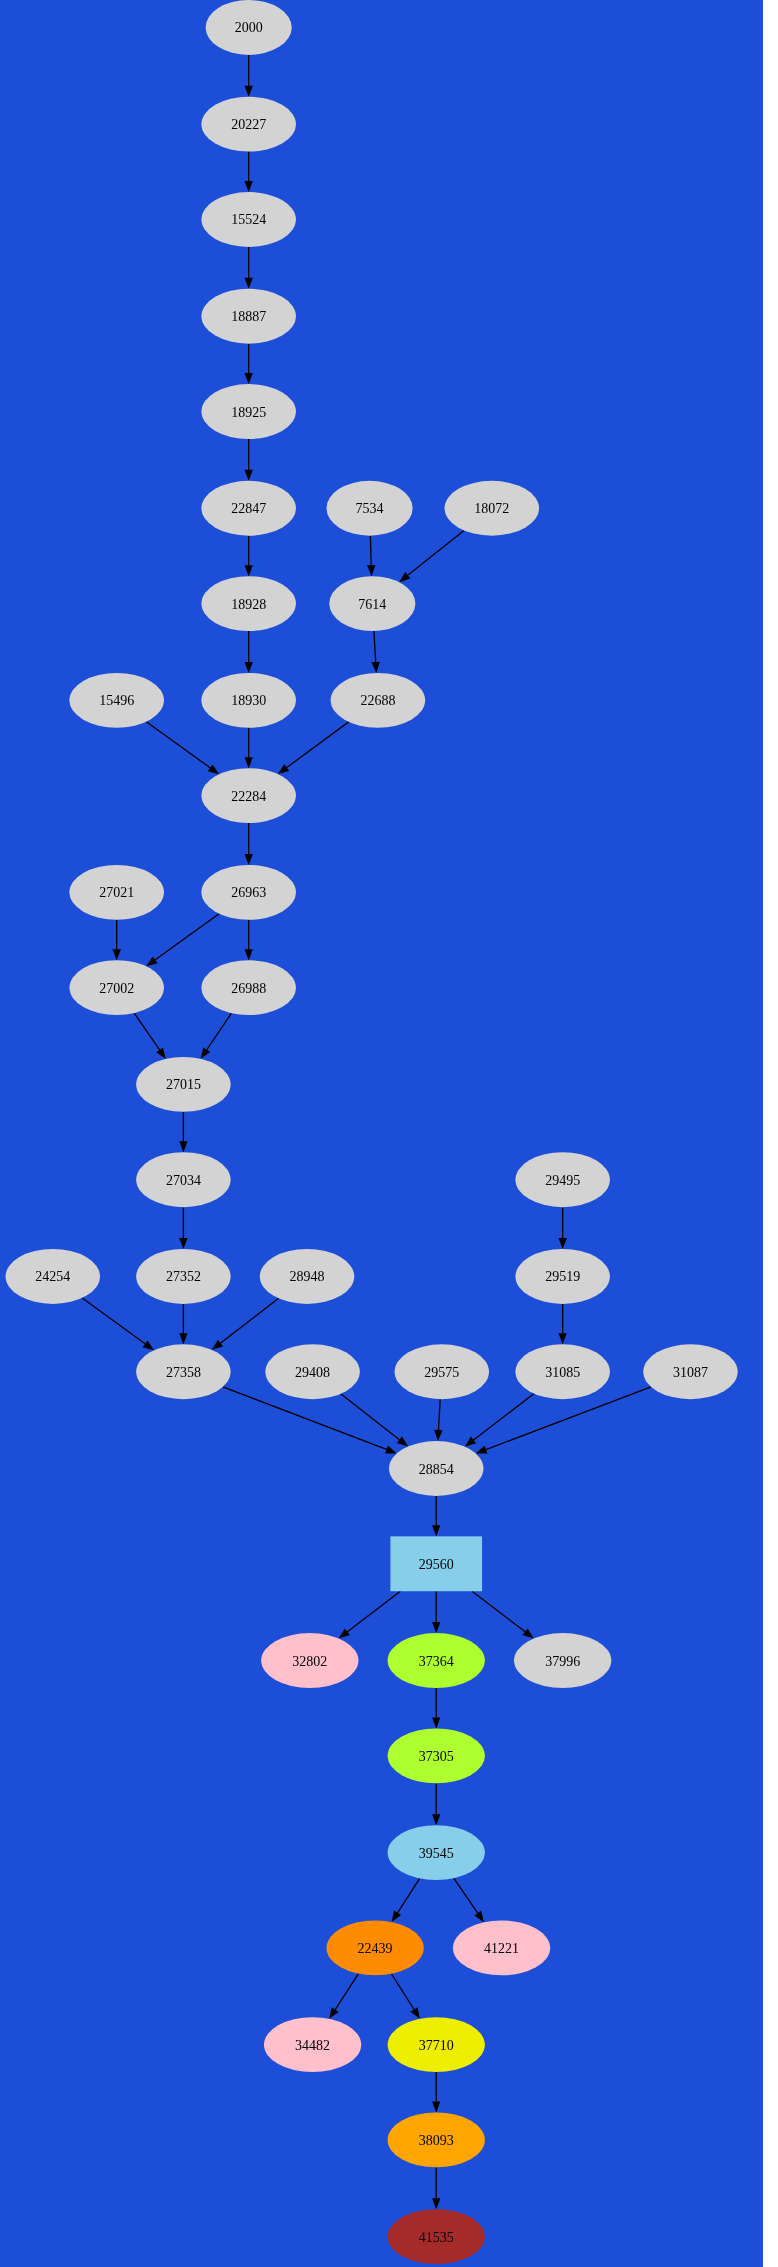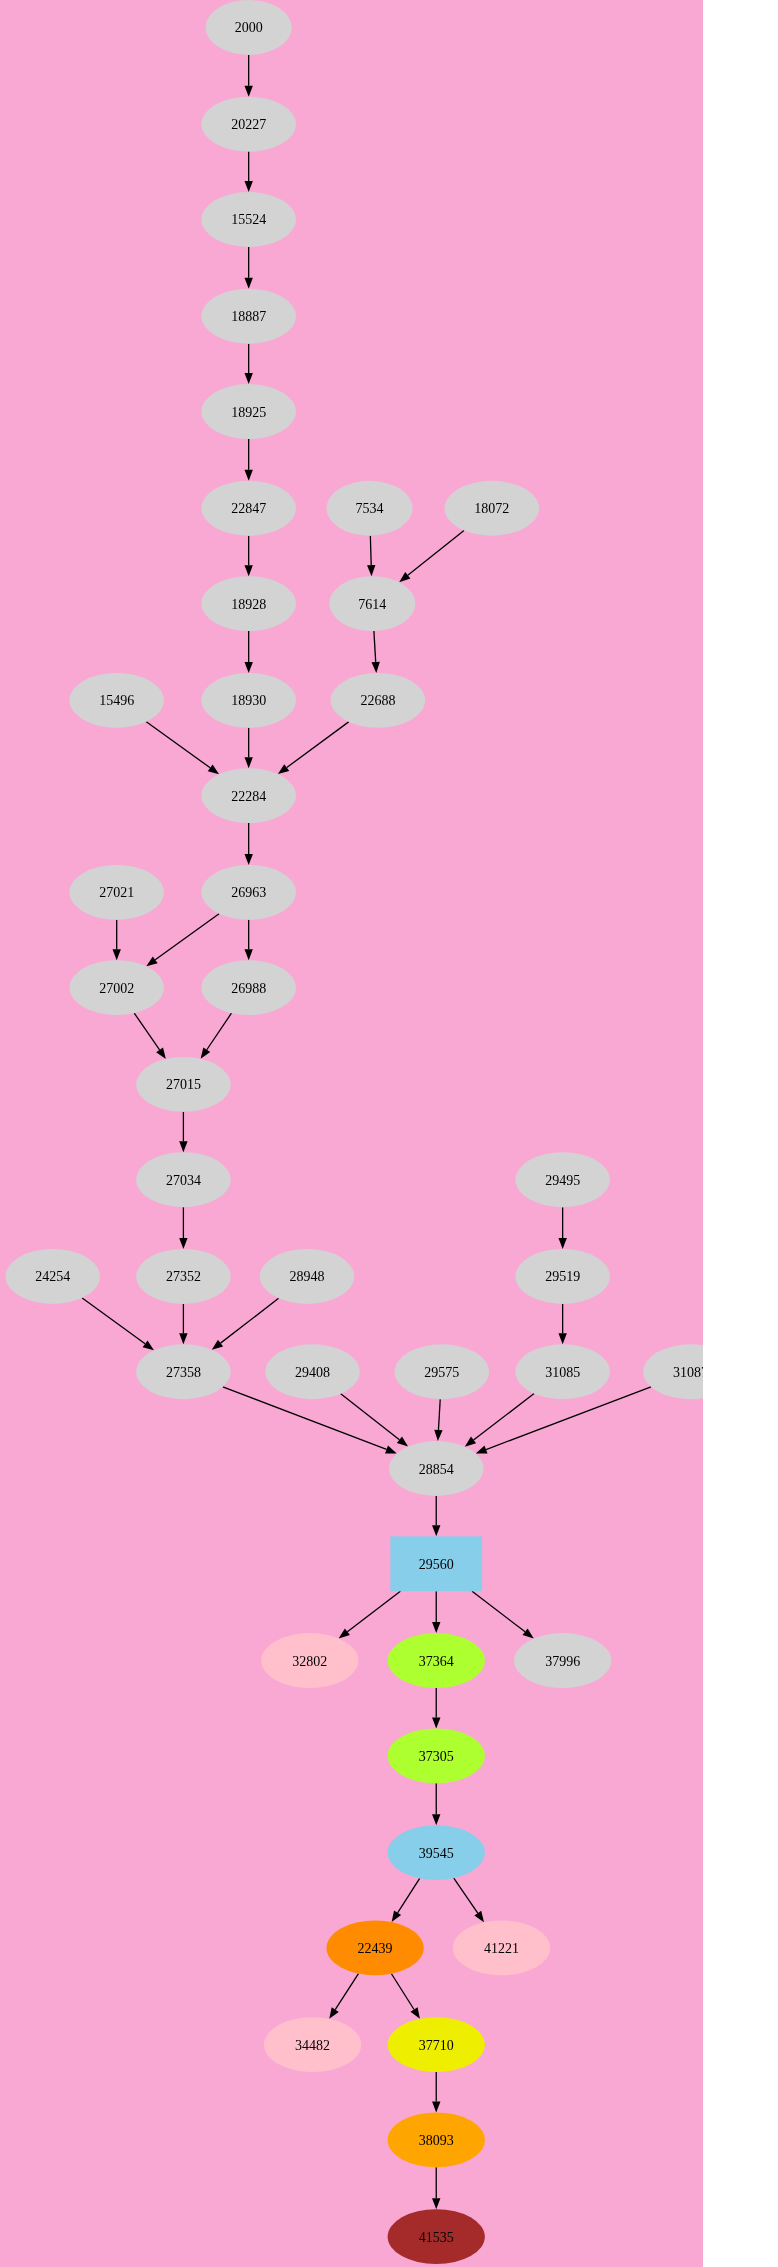--- a/index.html
+++ b/index.html
@@ -5,23 +5,23 @@
   html, body {
     margin: 0;
     padding: 0;
     background: #ffffff;
   }
   body {
     font-family: "Liberation Serif", "DejaVu Serif", serif;
   }
   #graph-wrap {
     position: relative;
-    width: 703px;
+    width: 763px;
     height: 2267px;
-    background: #f9a8d4;
+    background: #1d4ed8;
     overflow: hidden;
   }
   svg#graph-svg {
     display: block;
     width: 778px;
     height: 2267px;
   }
   .node-label {
     font-family: "Liberation Serif", "DejaVu Serif", serif;
     font-size: 14px;

